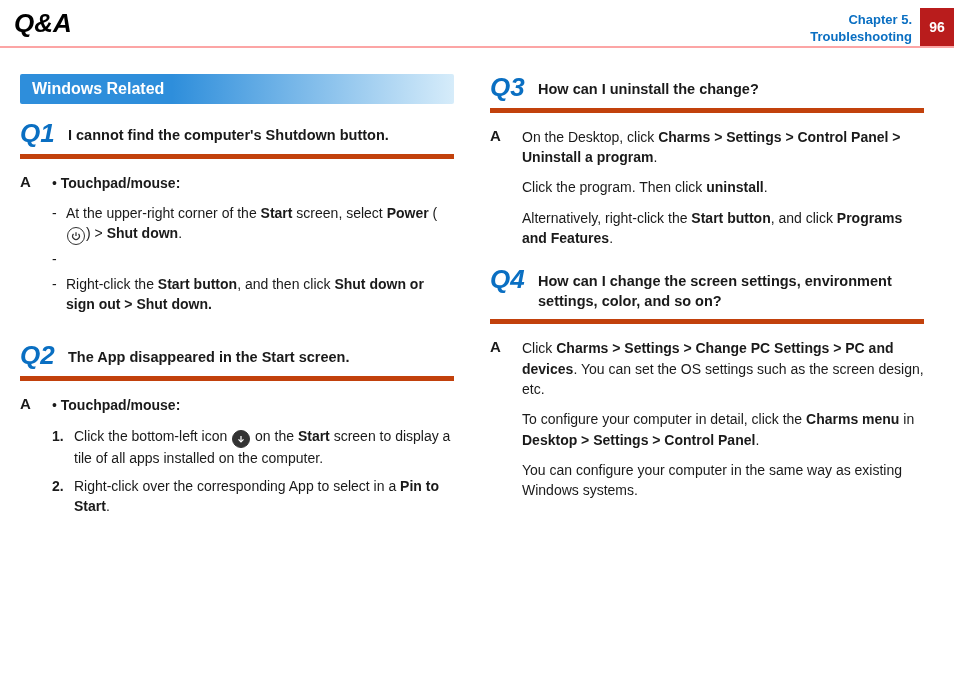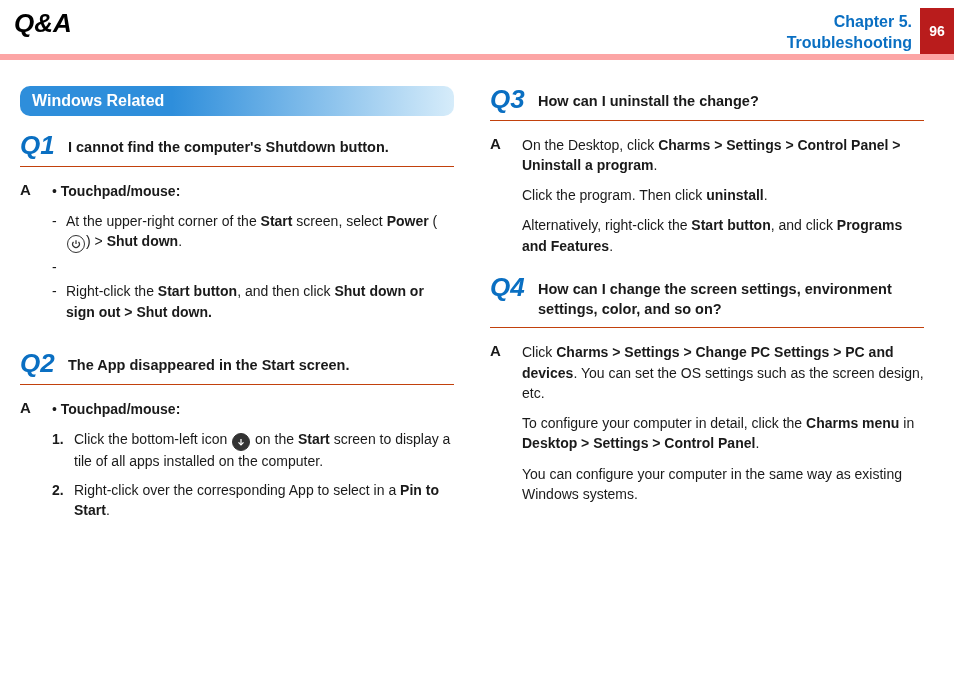--- a/index.html
+++ b/index.html
@@ -11,36 +11,36 @@
     height: 677px;
     background: #fff;
     position: relative;
     overflow: hidden;
   }
   .header {
     display: flex;
     align-items: flex-start;
     justify-content: space-between;
     padding: 8px 0 0 14px;
-    border-bottom: 6px solid #fca5a5;
+    border-bottom: 2px solid #fca5a5;
   }
   .header-title {
     font-size: 26px;
     font-weight: 700;
     color: #000;
     font-style: italic;
     padding-bottom: 6px;
   }
   .header-right {
     display: flex;
     align-items: stretch;
   }
   .chapter-text {
     text-align: right;
-    font-size: 16px;
+    font-size: 13px;
     font-weight: 700;
     color: #0a6fc2;
     line-height: 1.3;
     padding: 4px 8px 0 0;
   }
   .page-number {
     background: #b91c1c;
     color: #fff;
     font-weight: 700;
     font-size: 14px;
@@ -57,29 +57,29 @@
   .col {
     flex: 1;
     min-width: 0;
   }
   .section-bar {
     background: linear-gradient(to right, #2e8edb 0%, #2e8edb 35%, #d6ecfa 100%);
     color: #fff;
     font-weight: 700;
     font-size: 16px;
     padding: 6px 12px;
-    border-radius: 10px;
+    border-radius: 2px;
     margin-bottom: 16px;
   }
   .qa-block {
     display: flex;
     align-items: flex-start;
     gap: 10px;
     padding-bottom: 8px;
-    border-bottom: 1px solid #c2410c;
+    border-bottom: 5px solid #c2410c;
     margin-bottom: 14px;
   }
   .q-label {
     font-size: 26px;
     font-weight: 700;
     color: #0a6fc2;
     font-style: italic;
     line-height: 1;
     min-width: 38px;
   }

